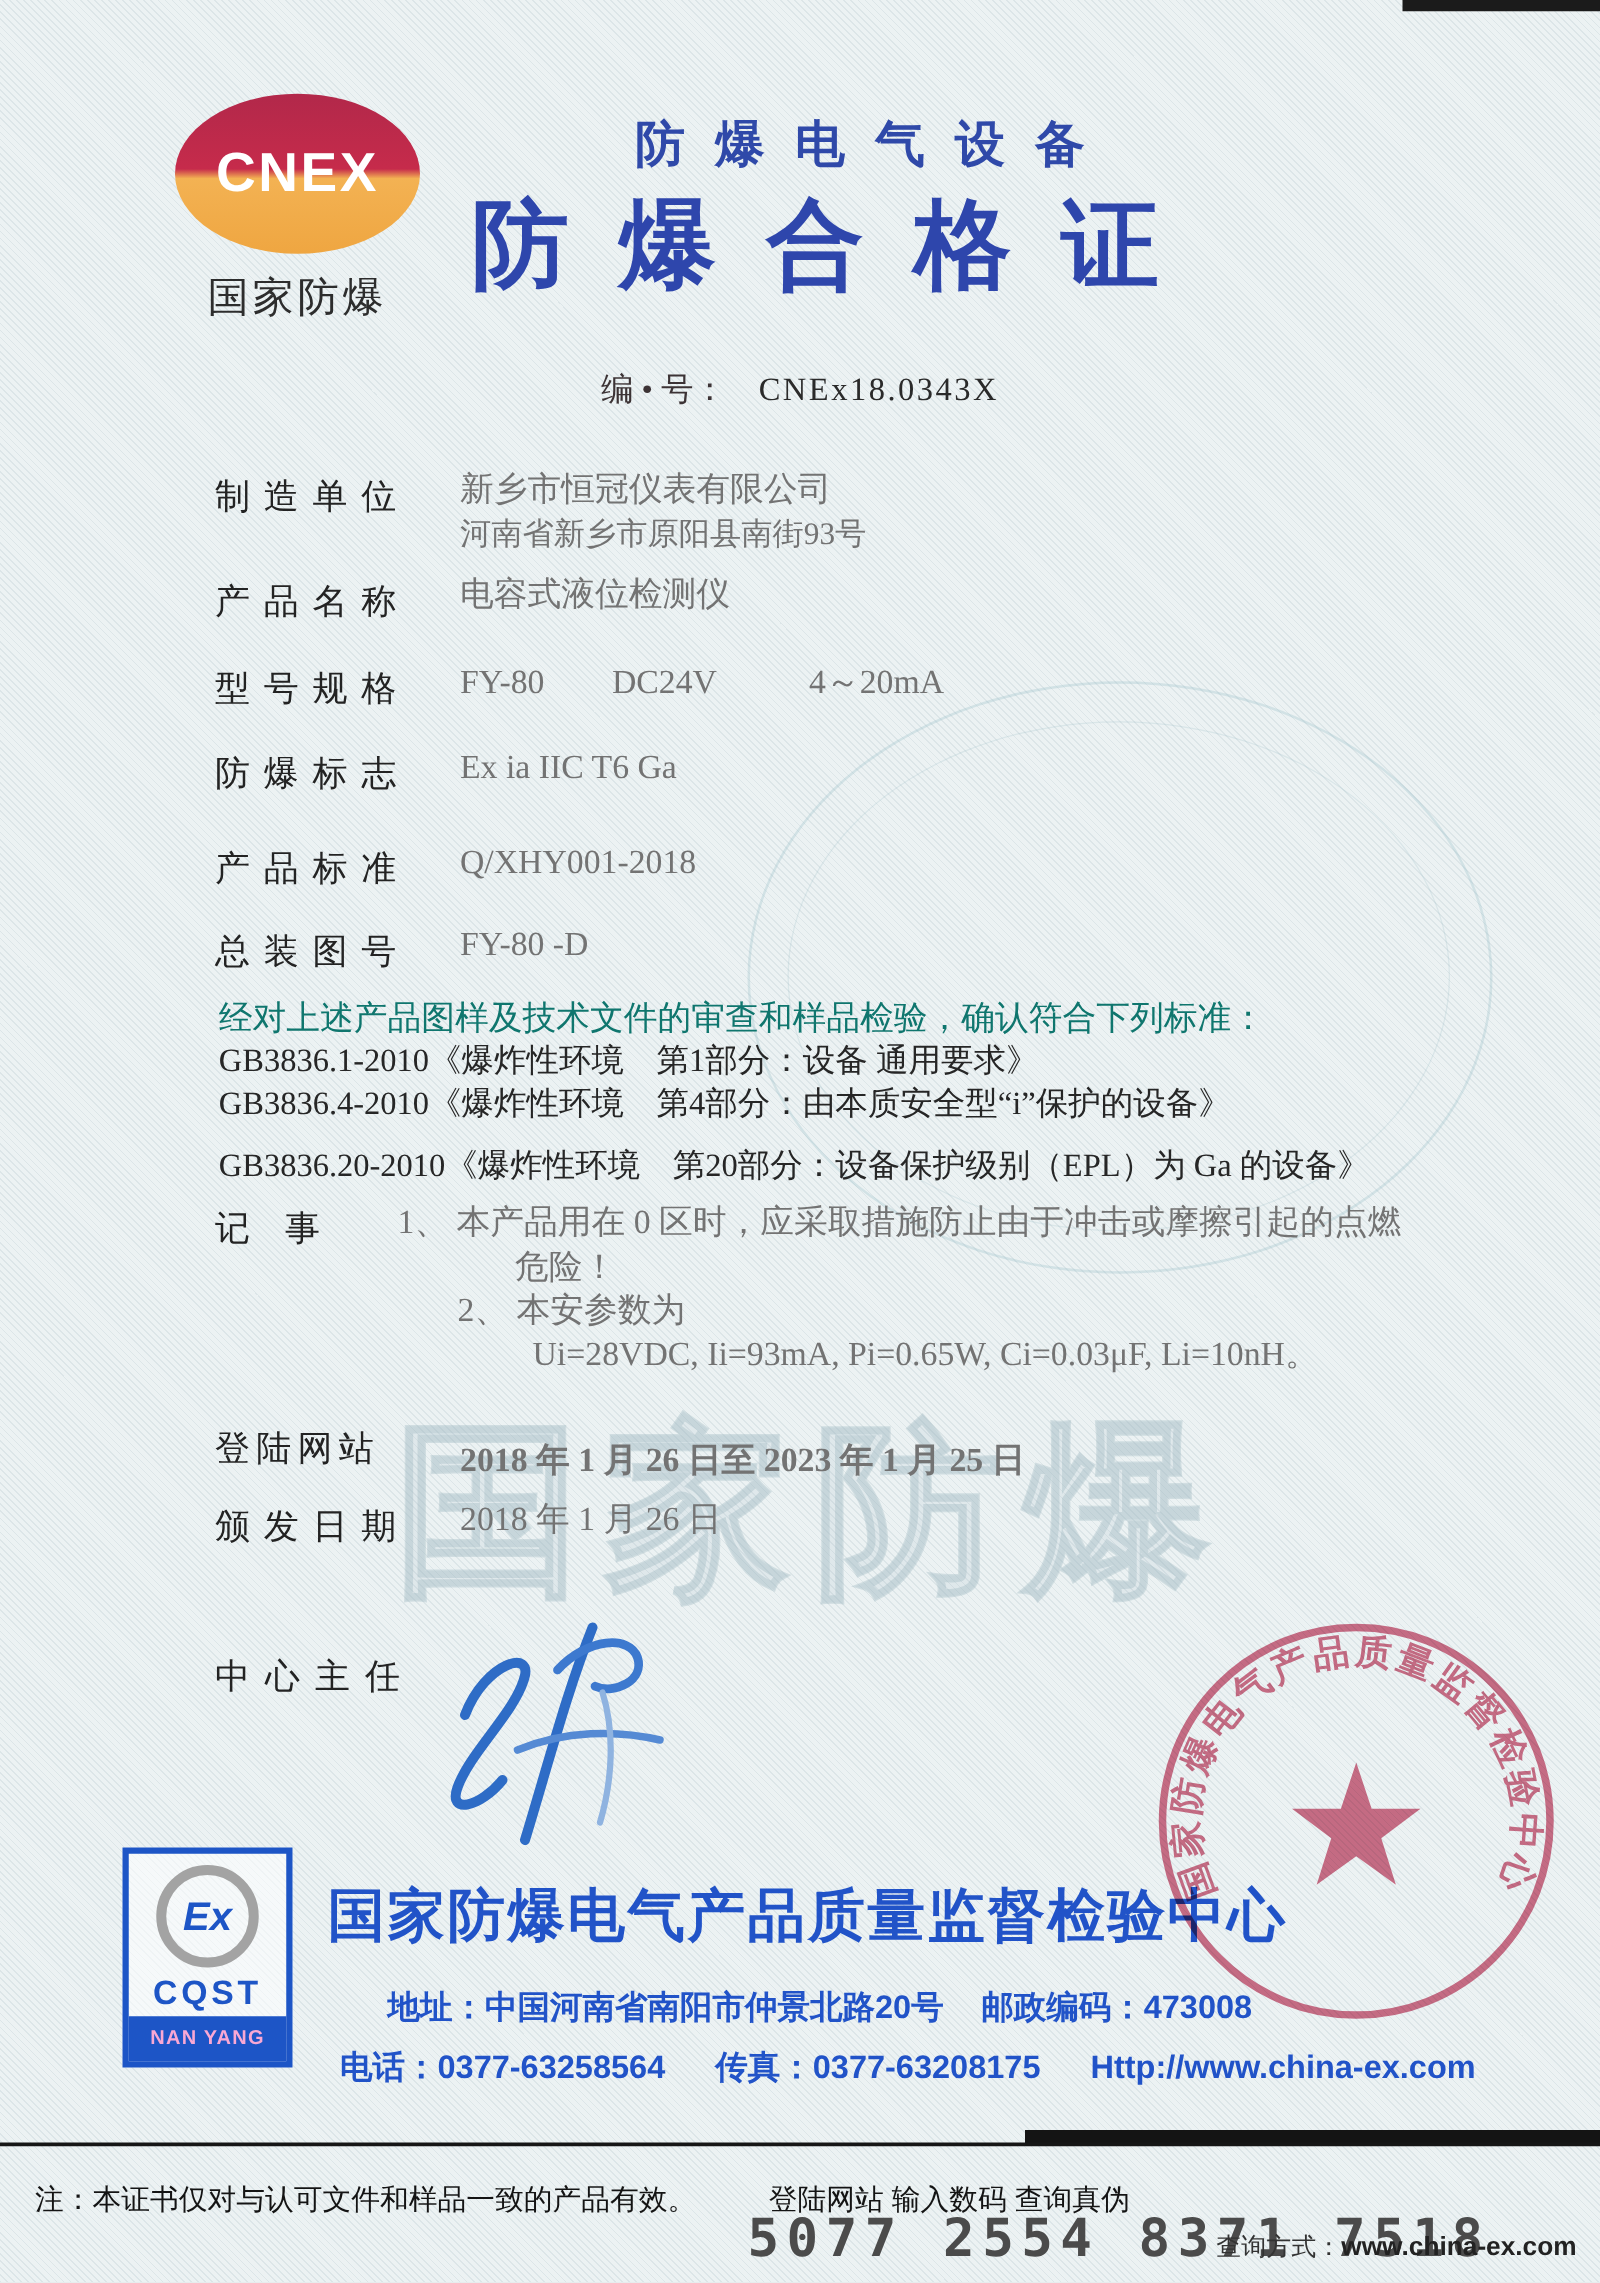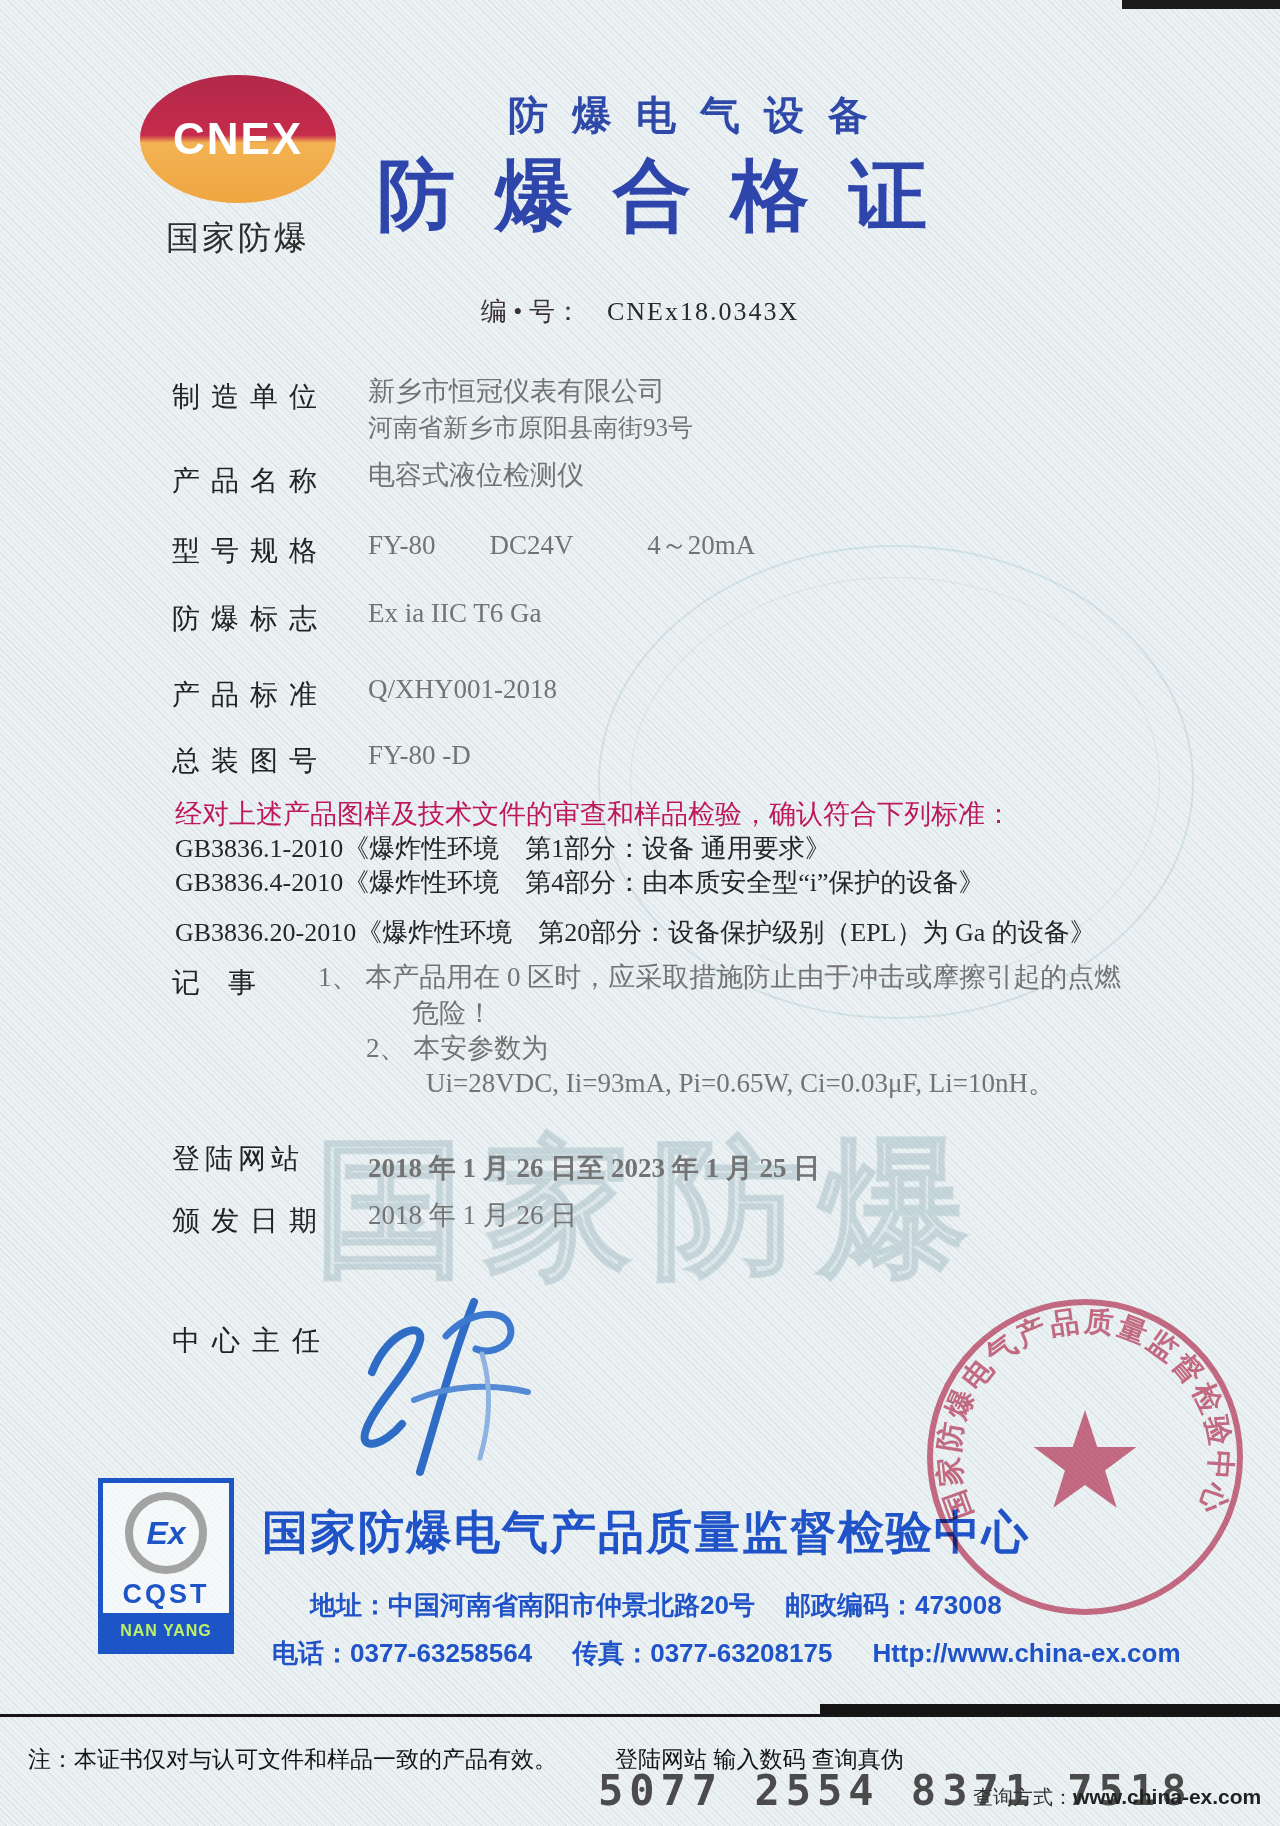--- a/index.html
+++ b/index.html
@@ -19,30 +19,30 @@
         color:#2f49a9;letter-spacing:24px;z-index:2;}
   .title{left:0;right:0;top:144px;text-align:center;padding-left:64px;font-size:78px;font-weight:700;
         color:#2e46ac;letter-spacing:40px;z-index:2;}
   .certno{left:0;right:0;top:294px;text-align:center;font-size:26px;color:#3c3335;z-index:2;
         font-family:"Liberation Serif",serif;}
   .certno .num{margin-left:26px;letter-spacing:2px;color:#2a2a2a;}
   
   .label{position:absolute;left:172px;font-size:28px;color:#232323;letter-spacing:11px;z-index:2;}
   .value{position:absolute;left:368px;font-size:27px;color:#737373;white-space:pre;z-index:2;
         font-family:"Liberation Serif",serif;line-height:1.15;}
-  .para{position:absolute;left:175px;font-size:27px;color:#be185d;z-index:2;text-align:center;}
+  .para{position:absolute;left:175px;font-size:27px;color:#0f766e;z-index:2;text-align:center;}
   .gb{position:absolute;left:175px;font-size:26px;color:#262626;z-index:2;font-family:"Liberation Serif",serif;}
   
   .org-blue{color:#2153c8;font-weight:700;}
   .exbox{left:98px;top:1478px;width:136px;height:176px;border:5px solid #1d55c6;background:rgba(255,255,255,.55);
         display:flex;flex-direction:column;align-items:center;z-index:2;box-sizing:border-box;}
   .excircle{margin-top:9px;width:66px;height:66px;border:8px solid #a3a3a3;border-radius:50%;
         display:flex;align-items:center;justify-content:center;font-size:32px;font-weight:700;color:#1d55c6;font-style:italic;}
   .excert{margin-top:5px;font-size:27px;font-weight:700;letter-spacing:3px;color:#1d55c6;}
-  .excity{margin-top:auto;width:100%;height:36px;background:#1d55c6;color:#bef264;font-size:16px;font-weight:700;
+  .excity{margin-top:auto;width:100%;height:36px;background:#1d55c6;color:#f9a8d4;font-size:16px;font-weight:700;
         letter-spacing:1px;display:flex;align-items:center;justify-content:center;}
   .orgname{left:262px;top:1502px;font-size:46px;letter-spacing:2px;z-index:2;}
   .orgline1{left:310px;top:1588px;font-size:26px;z-index:2;}
   .orgline2{left:272px;top:1636px;font-size:26px;z-index:2;}
   .gap30{margin-left:30px;}
   .gap40{margin-left:40px;}
   .divider{left:0;top:1714px;width:1280px;height:3px;background:#161616;z-index:2;}
   .divbar{left:820px;top:1704px;width:460px;height:11px;background:#141414;z-index:2;}
   .topsliver{left:1122px;top:0;width:158px;height:9px;background:#1b1b1b;z-index:2;}
   .footnote{left:28px;top:1744px;font-size:23px;color:#141414;z-index:2;}

